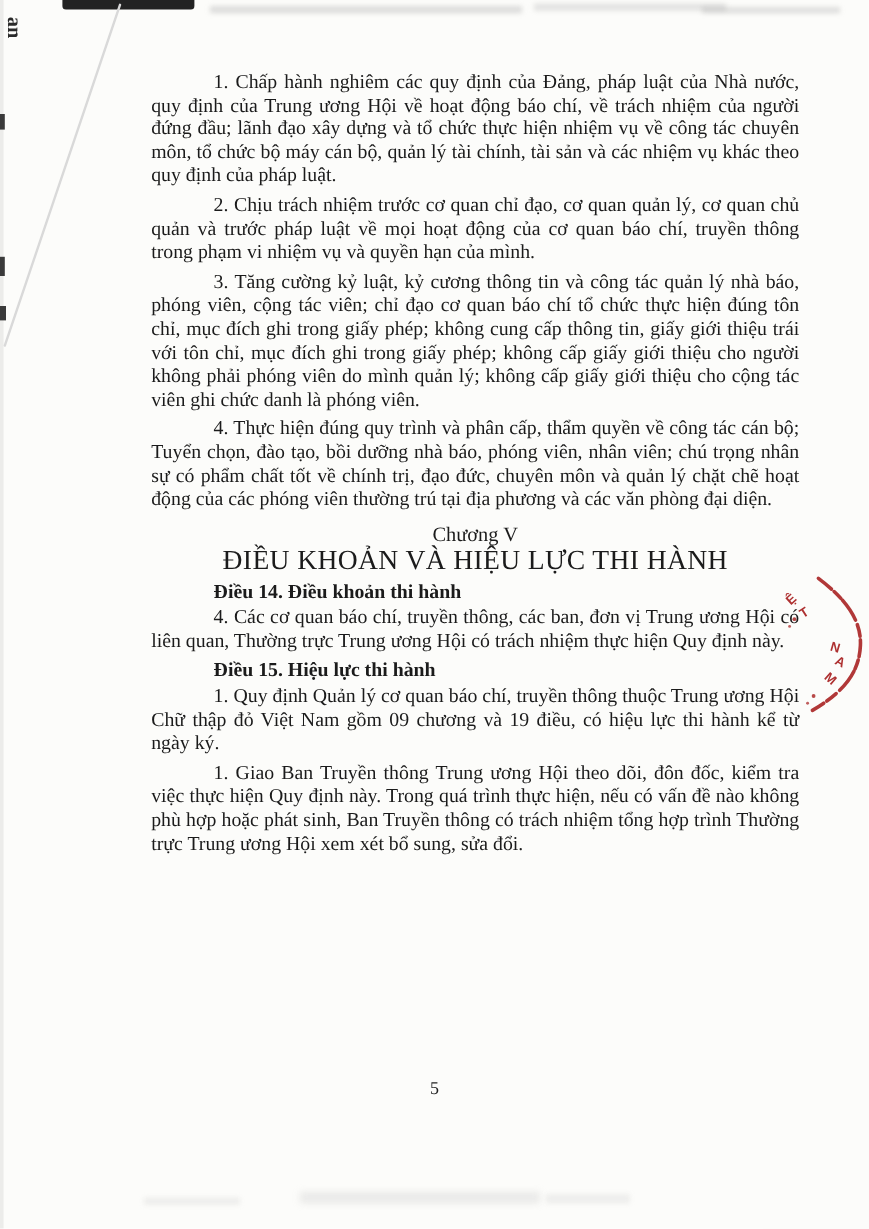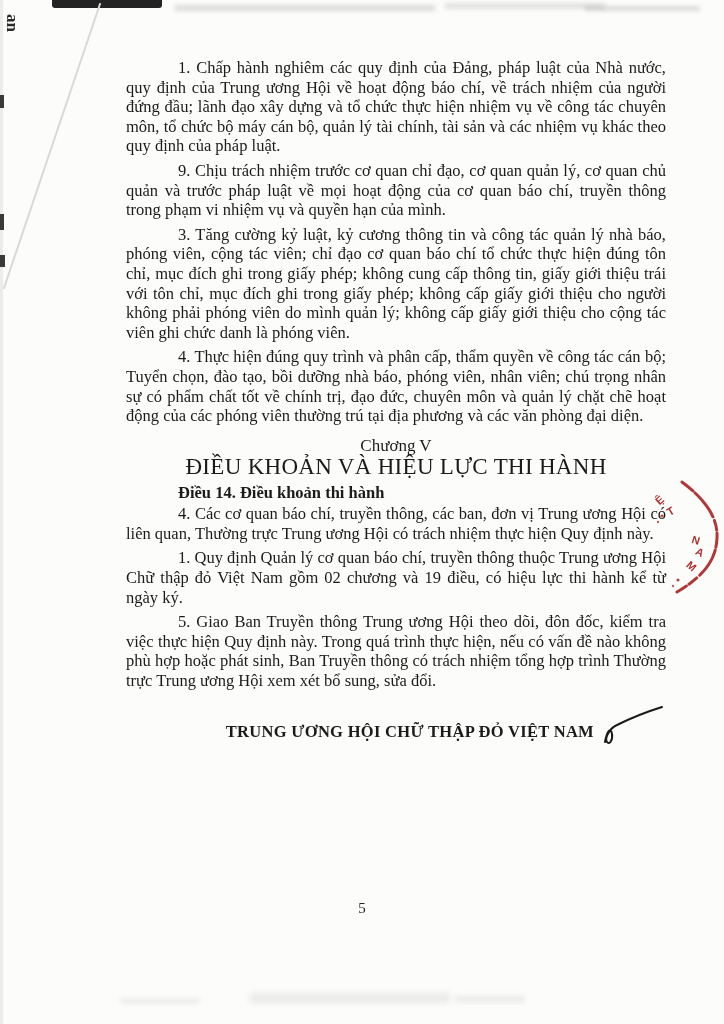--- a/index.html
+++ b/index.html
@@ -84,41 +84,36 @@
   <div class="edge-frag edge-frag-3"></div>
 
   <span class="rotated-margin">an</span>
 
   <svg class="crease-svg" width="120" height="300">
     <path d="M 100 4 L 4 288" stroke="#d9d9d9" stroke-width="2" fill="none" stroke-linecap="round"></path>
   </svg>
 
   <div class="content">
     <p class="para">1. Chấp hành nghiêm các quy định của Đảng, pháp luật của Nhà nước, quy định của Trung ương Hội về hoạt động báo chí, về trách nhiệm của người đứng đầu; lãnh đạo xây dựng và tổ chức thực hiện nhiệm vụ về công tác chuyên môn, tổ chức bộ máy cán bộ, quản lý tài chính, tài sản và các nhiệm vụ khác theo quy định của pháp luật.</p>
-    <p class="para">9. Chịu trách nhiệm trước cơ quan chỉ đạo, cơ quan quản lý, cơ quan chủ quản và trước pháp luật về mọi hoạt động của cơ quan báo chí, truyền thông trong phạm vi nhiệm vụ và quyền hạn của mình.</p>
+    <p class="para">2. Chịu trách nhiệm trước cơ quan chỉ đạo, cơ quan quản lý, cơ quan chủ quản và trước pháp luật về mọi hoạt động của cơ quan báo chí, truyền thông trong phạm vi nhiệm vụ và quyền hạn của mình.</p>
     <p class="para">3. Tăng cường kỷ luật, kỷ cương thông tin và công tác quản lý nhà báo, phóng viên, cộng tác viên; chỉ đạo cơ quan báo chí tổ chức thực hiện đúng tôn chỉ, mục đích ghi trong giấy phép; không cung cấp thông tin, giấy giới thiệu trái với tôn chỉ, mục đích ghi trong giấy phép; không cấp giấy giới thiệu cho người không phải phóng viên do mình quản lý; không cấp giấy giới thiệu cho cộng tác viên ghi chức danh là phóng viên.</p>
     <p class="para">4. Thực hiện đúng quy trình và phân cấp, thẩm quyền về công tác cán bộ; Tuyển chọn, đào tạo, bồi dưỡng nhà báo, phóng viên, nhân viên; chú trọng nhân sự có phẩm chất tốt về chính trị, đạo đức, chuyên môn và quản lý chặt chẽ hoạt động của các phóng viên thường trú tại địa phương và các văn phòng đại diện.</p>
 
     <div class="chapter">
       <div class="chapter-label">Chương V</div>
       <div class="chapter-title">ĐIỀU KHOẢN VÀ HIỆU LỰC THI HÀNH</div>
     </div>
 
     <p class="article-head">Điều 14. Điều khoản thi hành</p>
     <p class="para">4. Các cơ quan báo chí, truyền thông, các ban, đơn vị Trung ương Hội có liên quan, Thường trực Trung ương Hội có trách nhiệm thực hiện Quy định này.</p>
 
-    <p class="para">1. Quy định Quản lý cơ quan báo chí, truyền thông thuộc Trung ương Hội Chữ thập đỏ Việt Nam gồm 02 chương và 19 điều, có hiệu lực thi hành kể từ ngày ký.</p>
-    <p class="para">5. Giao Ban Truyền thông Trung ương Hội theo dõi, đôn đốc, kiểm tra việc thực hiện Quy định này. Trong quá trình thực hiện, nếu có vấn đề nào không phù hợp hoặc phát sinh, Ban Truyền thông có trách nhiệm tổng hợp trình Thường trực Trung ương Hội xem xét bổ sung, sửa đổi.</p>
+    <p class="article-head">Điều 15. Hiệu lực thi hành</p>
+    <p class="para">1. Quy định Quản lý cơ quan báo chí, truyền thông thuộc Trung ương Hội Chữ thập đỏ Việt Nam gồm 09 chương và 19 điều, có hiệu lực thi hành kể từ ngày ký.</p>
+    <p class="para">1. Giao Ban Truyền thông Trung ương Hội theo dõi, đôn đốc, kiểm tra việc thực hiện Quy định này. Trong quá trình thực hiện, nếu có vấn đề nào không phù hợp hoặc phát sinh, Ban Truyền thông có trách nhiệm tổng hợp trình Thường trực Trung ương Hội xem xét bổ sung, sửa đổi.</p>
 
-    <div class="sig-row">
-      <span class="sig-text">TRUNG ƯƠNG HỘI CHỮ THẬP ĐỎ VIỆT NAM</span>
-      <svg class="pen-svg" width="68" height="44" viewBox="0 0 68 44">
-        <path d="M 7 38 C 9 26 13 23 14 30 C 15 37 11 41 9 38 C 6 34 12 24 19 21 C 31 15 48 8 64 3" fill="none" stroke="#1a1a1a" stroke-width="2" stroke-linecap="round"></path>
-      </svg>
-    </div>
   </div>
 
   <div class="page-number">5</div>
 
   <div class="stamp">
     <svg width="76" height="140" viewBox="0 0 76 140">
       <path d="M 34 14 C 58 32 70 50 69 70 C 68 92 56 108 29 124" fill="none" stroke="#a61c1c" stroke-width="3" stroke-dasharray="14 3 8 2 20 4 10 3" stroke-linecap="round" opacity="0.88"></path>
       <circle cx="14" cy="48" r="1.6" fill="#a61c1c" opacity="0.8"></circle>
       <circle cx="10" cy="54" r="1.2" fill="#a61c1c" opacity="0.7"></circle>
       <circle cx="30" cy="112" r="1.6" fill="#a61c1c" opacity="0.8"></circle>

